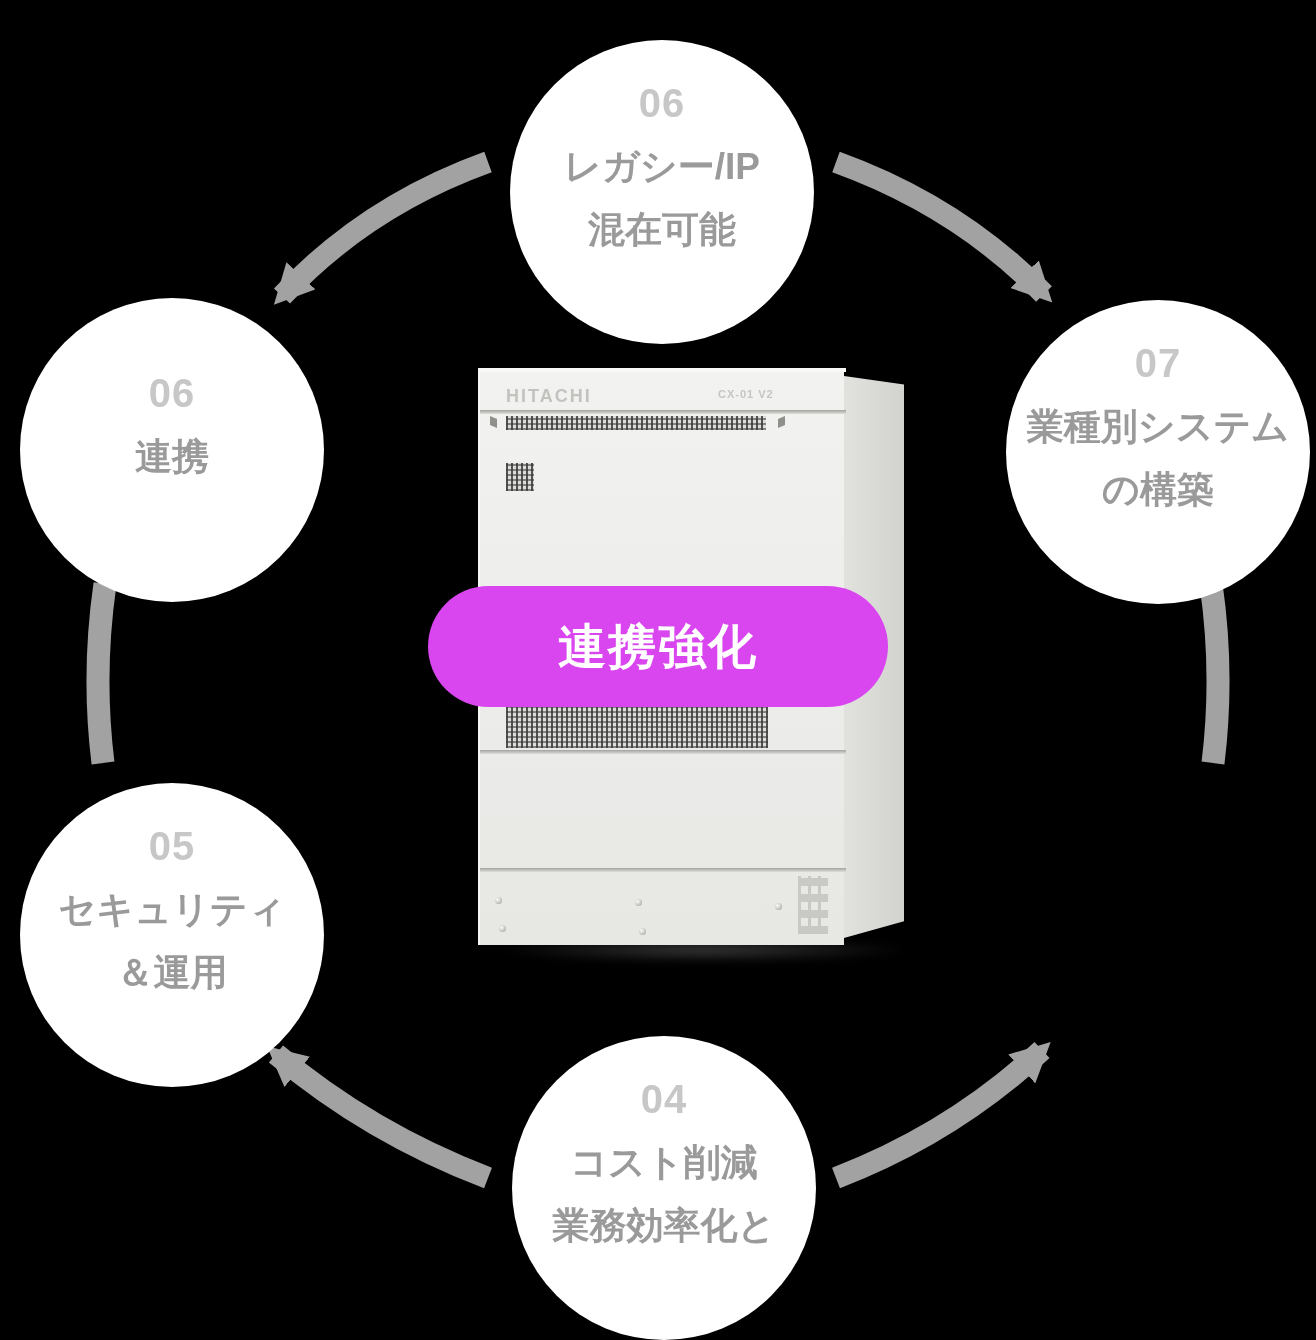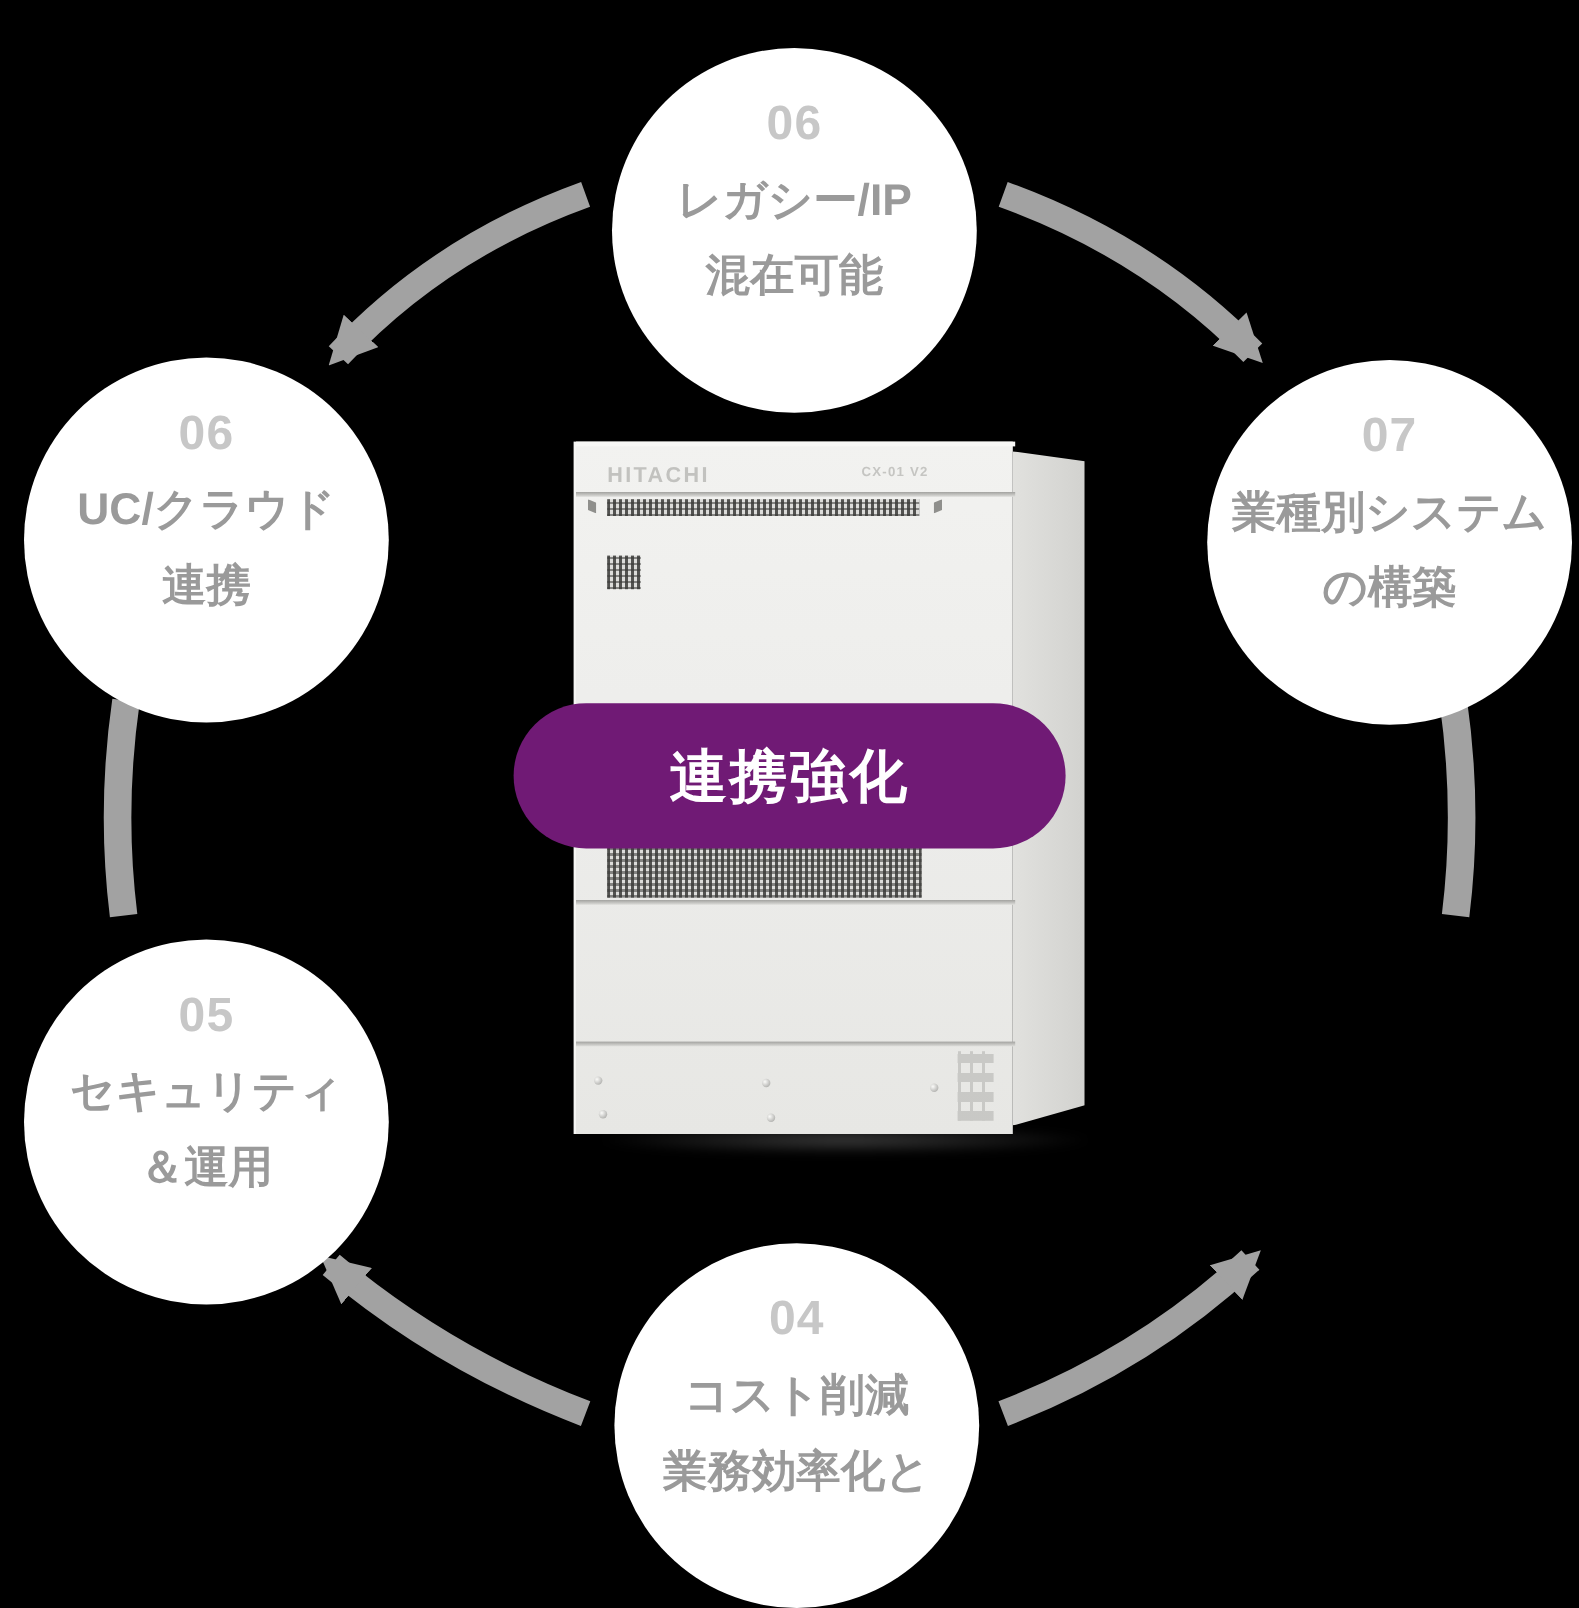--- a/index.html
+++ b/index.html
@@ -54,21 +54,21 @@
          background:radial-gradient(circle at 35% 35%,#fbfbf9,#9b9b98);}
   .s1{left:15px;top:529px;} .s2{left:155px;top:531px;} .s3{left:295px;top:535px;}
   .s4{left:19px;top:557px;} .s5{left:159px;top:560px;}
   .side-slots{position:absolute;left:318px;top:508px;width:30px;height:58px;
               background-image:repeating-linear-gradient(90deg,#bcbcb9 0 3px,rgba(0,0,0,0) 3px 10px),
                                repeating-linear-gradient(0deg,#bcbcb9 0 8px,rgba(0,0,0,0) 8px 16px);
               opacity:.7;}
 
   
   .badge{position:absolute;left:428px;top:586px;width:460px;height:121px;border-radius:61px;
-         background:#701a75;display:flex;align-items:center;justify-content:center;}
+         background:#d946ef;display:flex;align-items:center;justify-content:center;}
   .badge span{color:#fff;font-size:48px;font-weight:700;letter-spacing:2px;}
 </style>
 </head>
 <body>
 
 <div class="stage">
 
   <svg class="connectors" viewBox="0 0 1316 1340">
     <defs>
       <marker id="arrow" viewBox="0 0 10 10" refX="7" refY="5" markerWidth="1.8" markerHeight="1.8" orient="auto">
@@ -126,17 +126,16 @@
     <span class="lbl">コスト削減</span>
     <span class="lbl">業務効率化と</span>
   </div>
   <div class="circle pos-05">
     <span class="num">05</span>
     <span class="lbl">セキュリティ</span>
     <span class="lbl">＆運用</span>
   </div>
   <div class="circle pos-06">
     <span class="num">06</span>
-    <span class="lbl">UC/クラウド</span>
     <span class="lbl">連携</span>
   </div>
 
 </div>
 
 </body></html>

